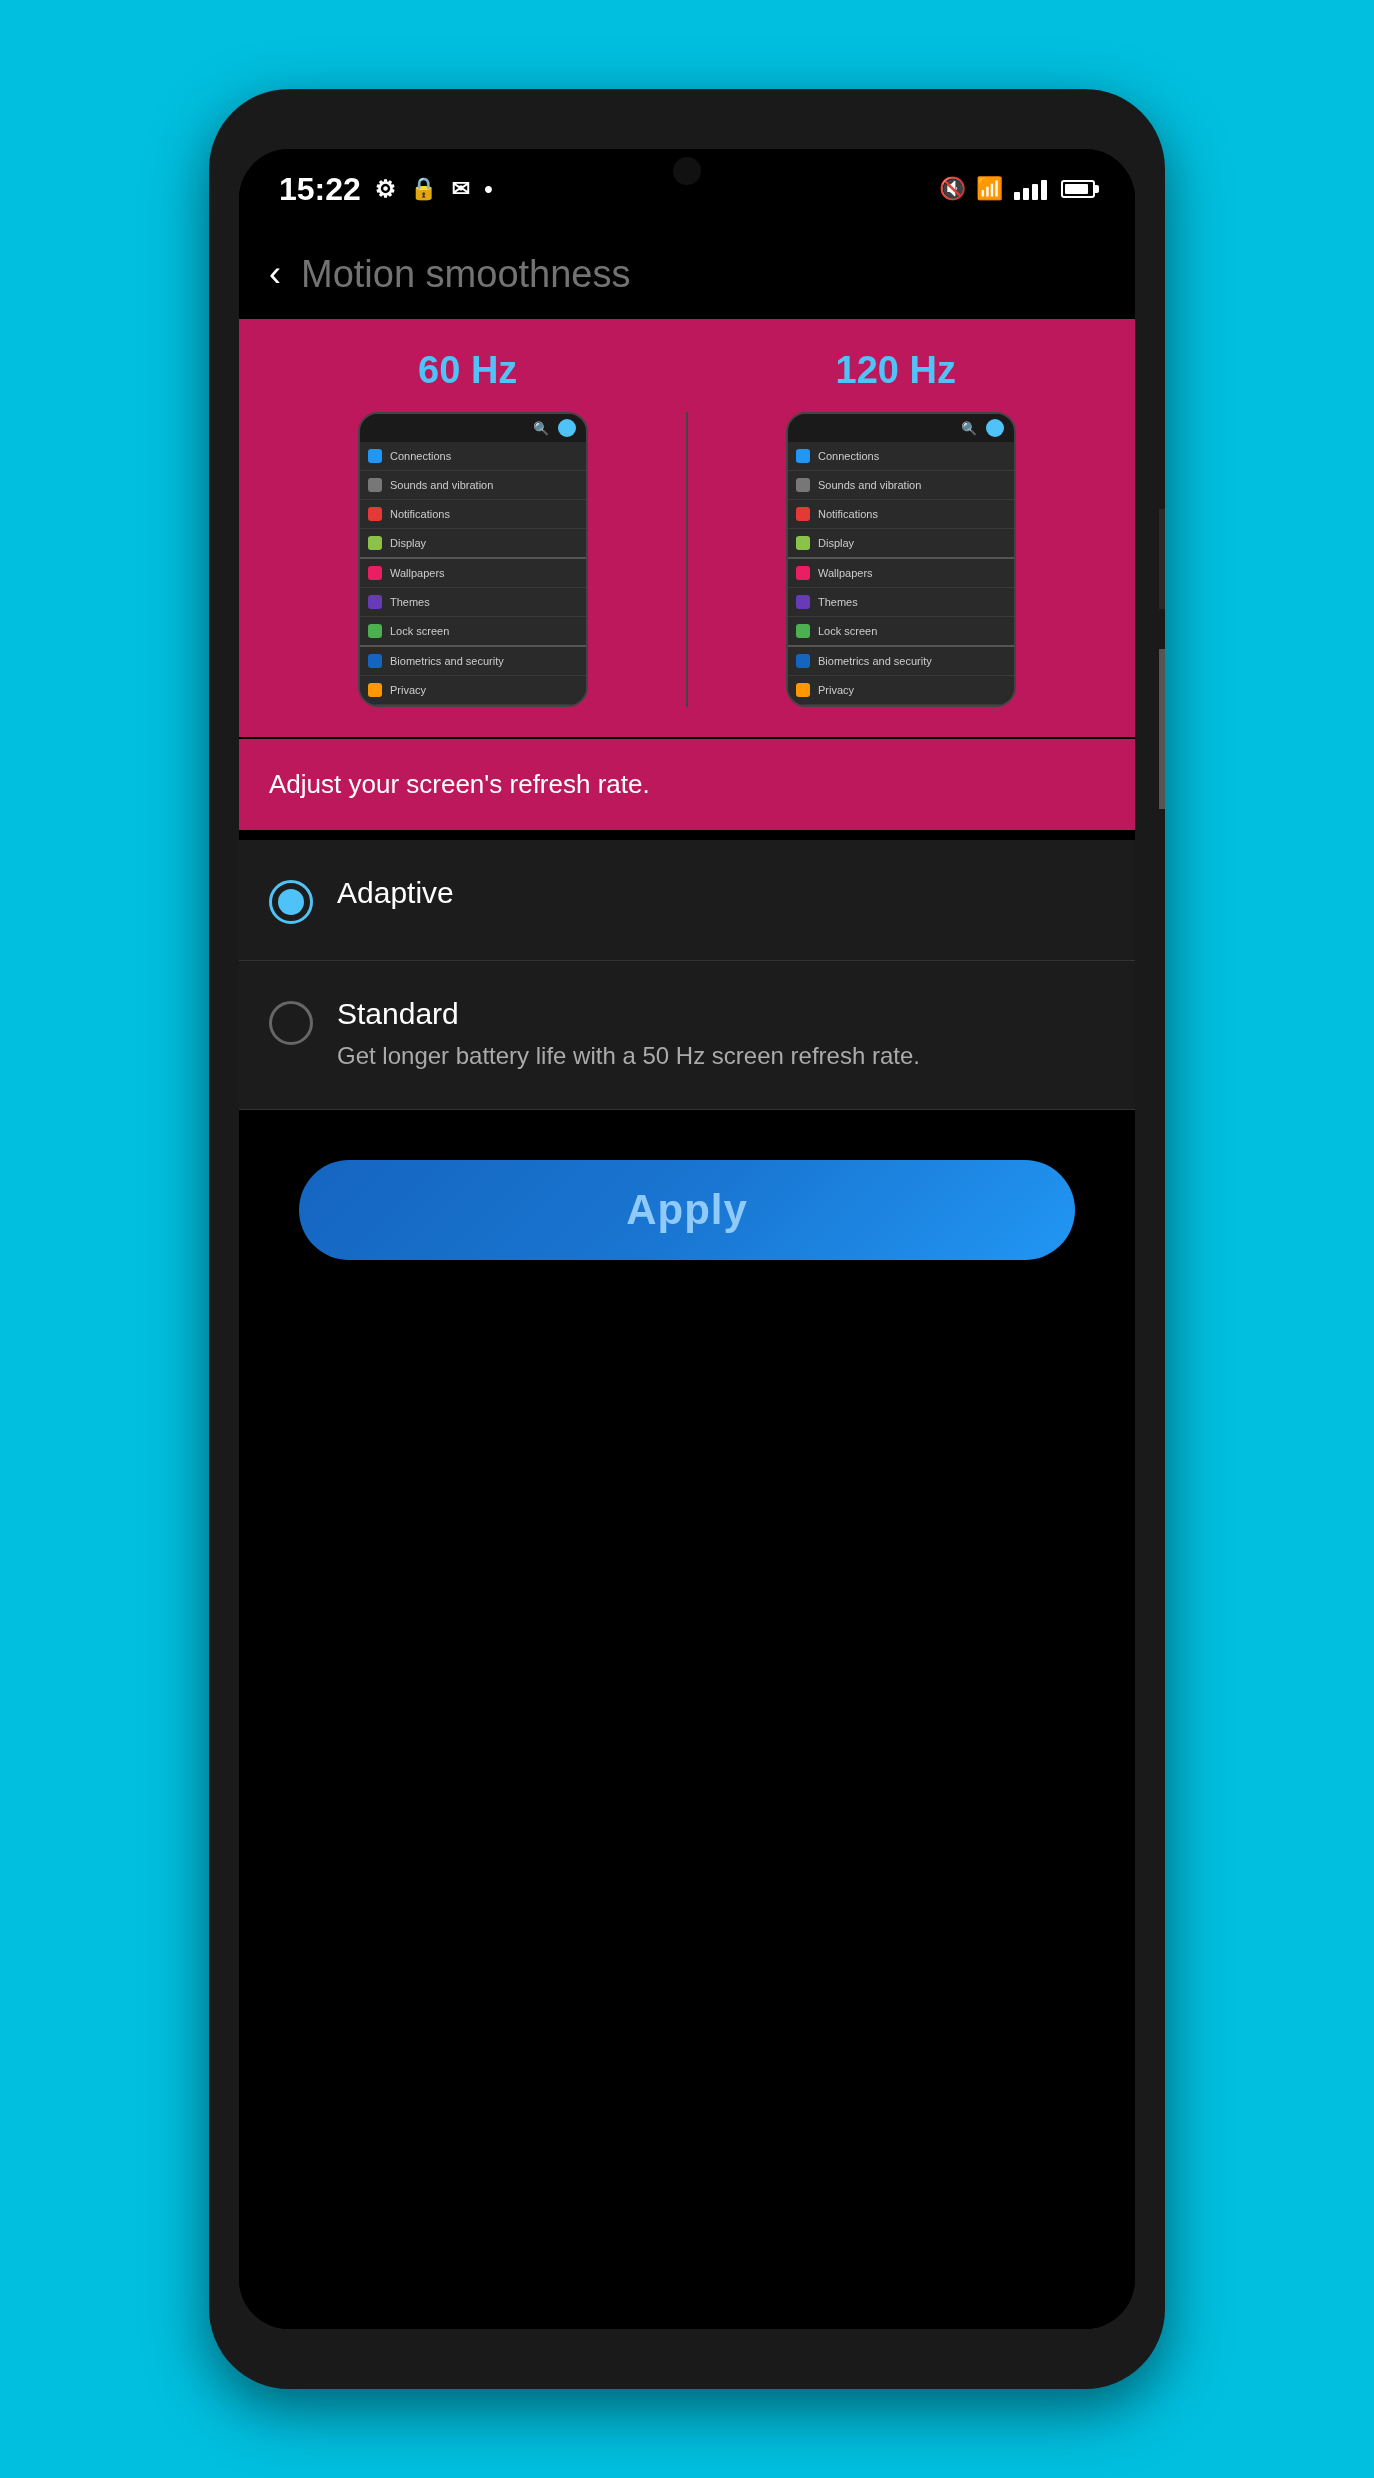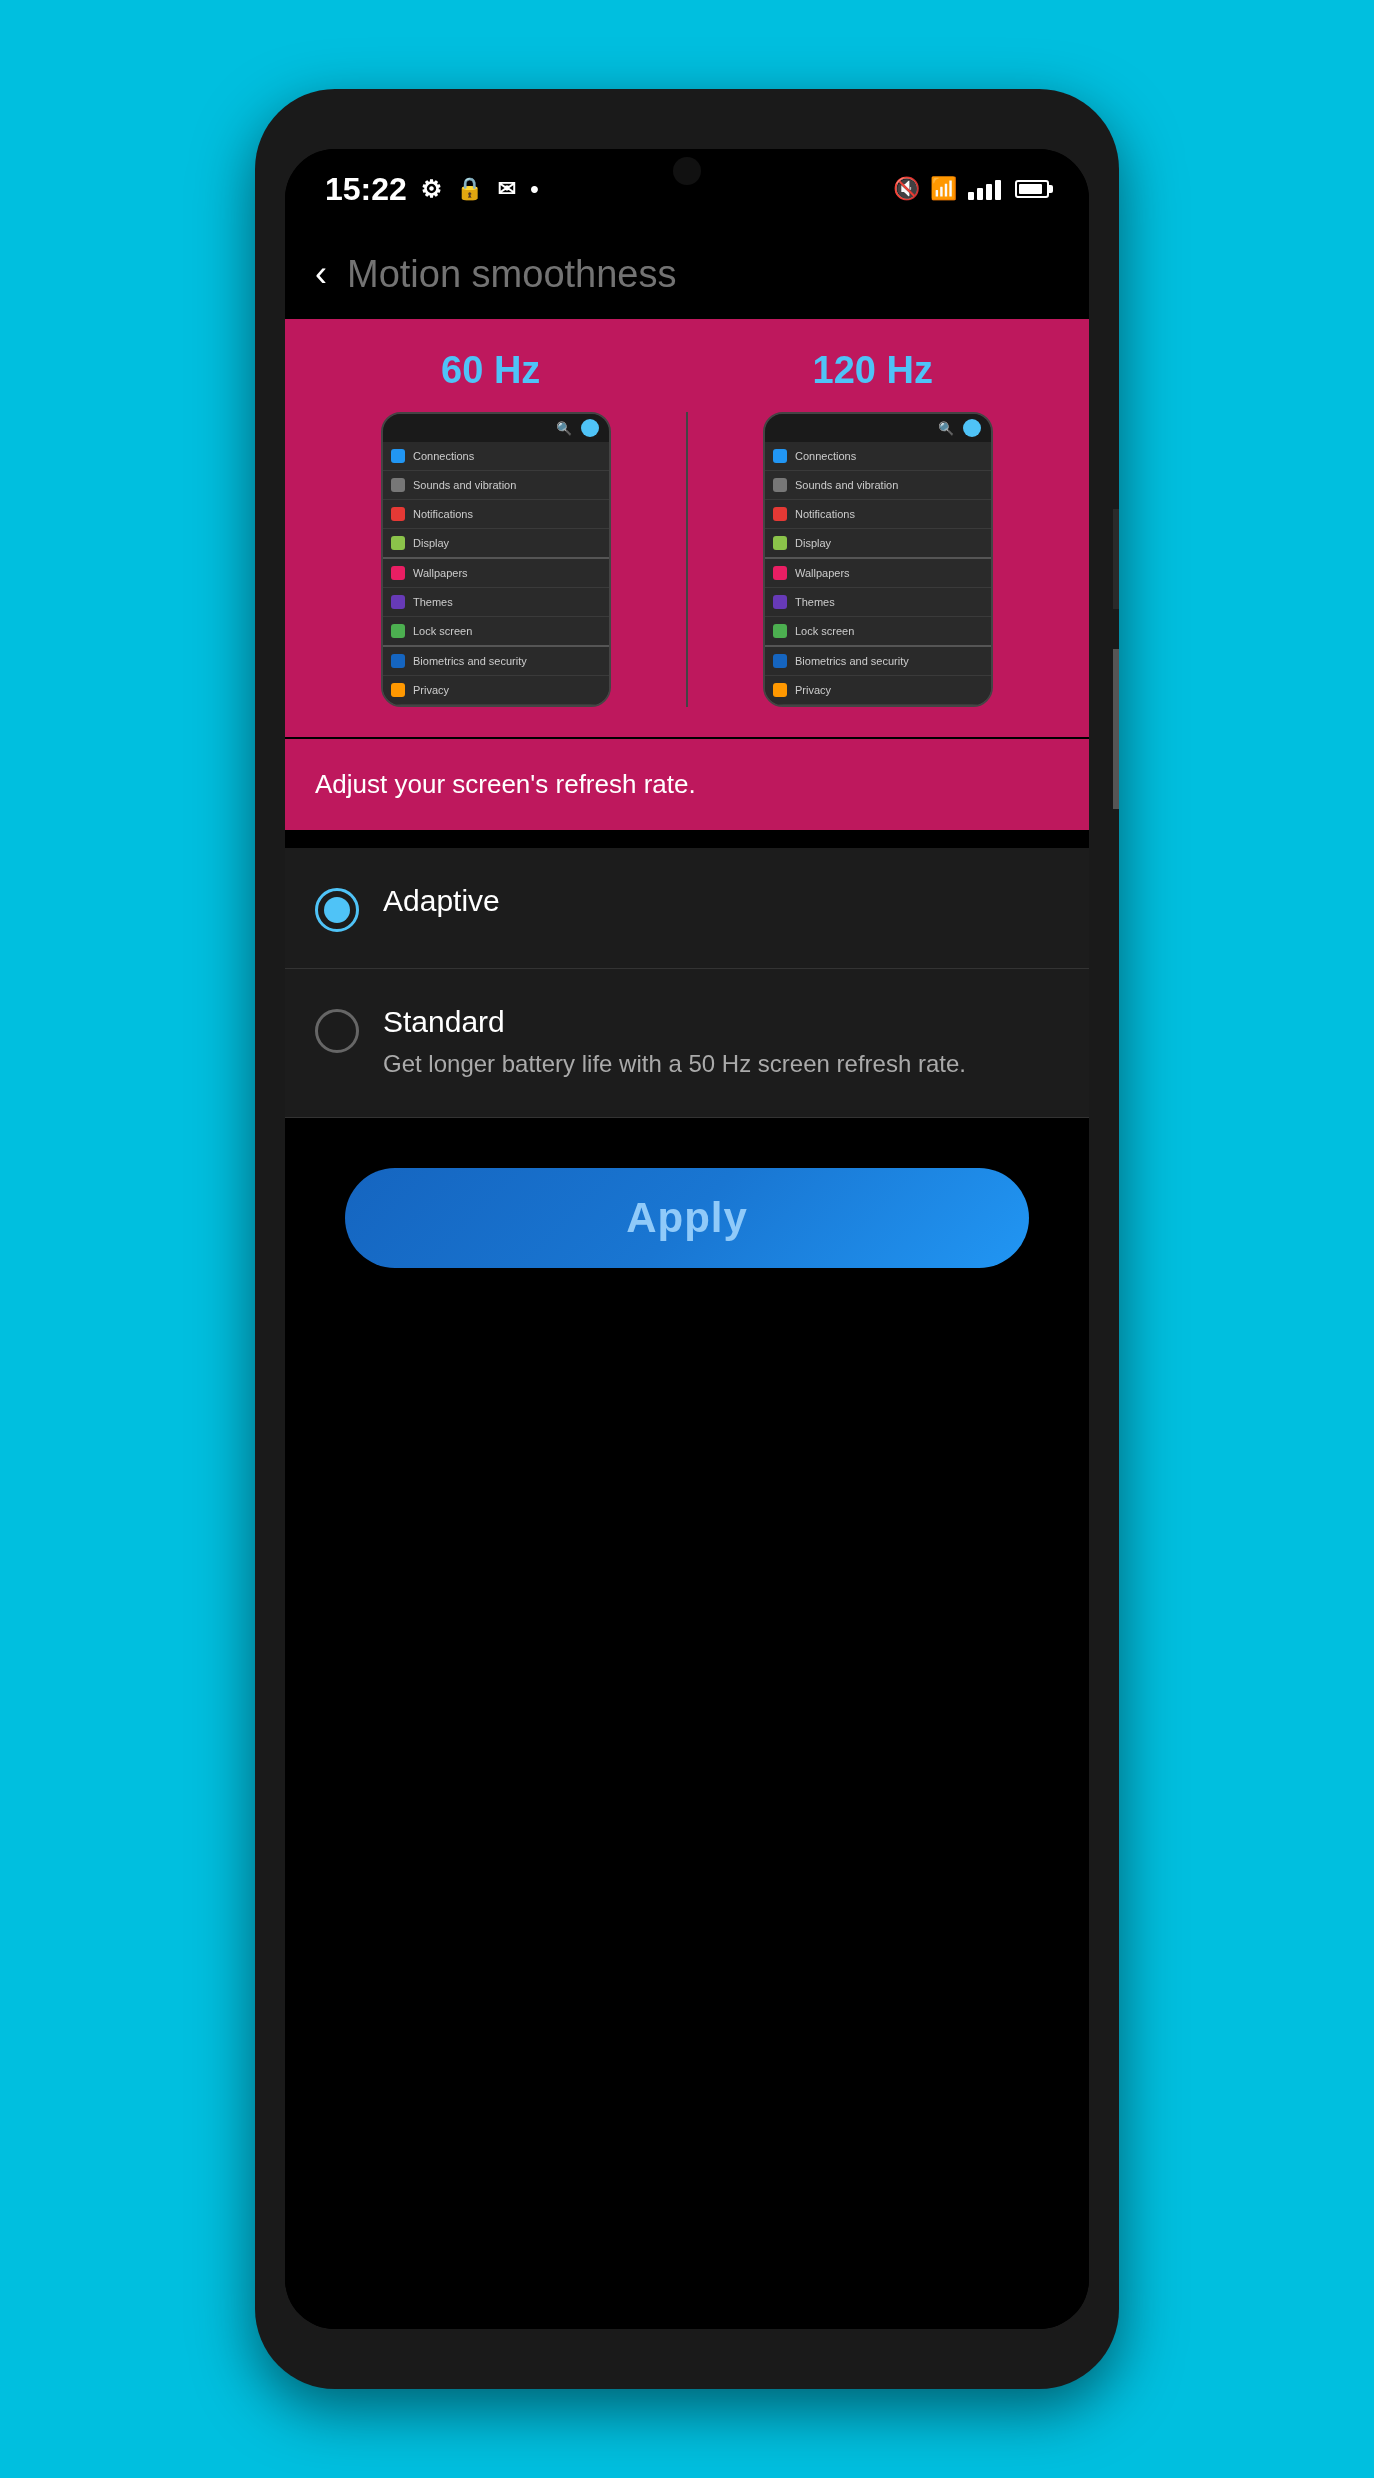--- a/index.html
+++ b/index.html
@@ -8,21 +8,21 @@
       width: 1374px;
       height: 2478px;
       background-color: #00BFDF;
       display: flex;
       justify-content: center;
       align-items: center;
       font-family: 'Segoe UI', sans-serif;
     }
 
     .phone-outer {
-      width: 864px;
+      width: 956px;
       height: 2300px;
       background: #1a1a1a;
       border-radius: 80px;
       position: relative;
       box-shadow: 0 20px 60px rgba(0,0,0,0.5);
       overflow: hidden;
     }
 
     
     .btn-right-top {
@@ -223,21 +223,21 @@
 
     .description-text {
       color: #fff;
       font-size: 26px;
       font-weight: 400;
     }
 
     
     .options-section {
       background: #1c1c1c;
-      margin-top: 18px;
+      margin-top: 10px;
     }
 
     .option-item {
       display: flex;
       align-items: flex-start;
       padding: 36px 30px;
       gap: 24px;
       border-bottom: 1px solid #333;
     }
 

